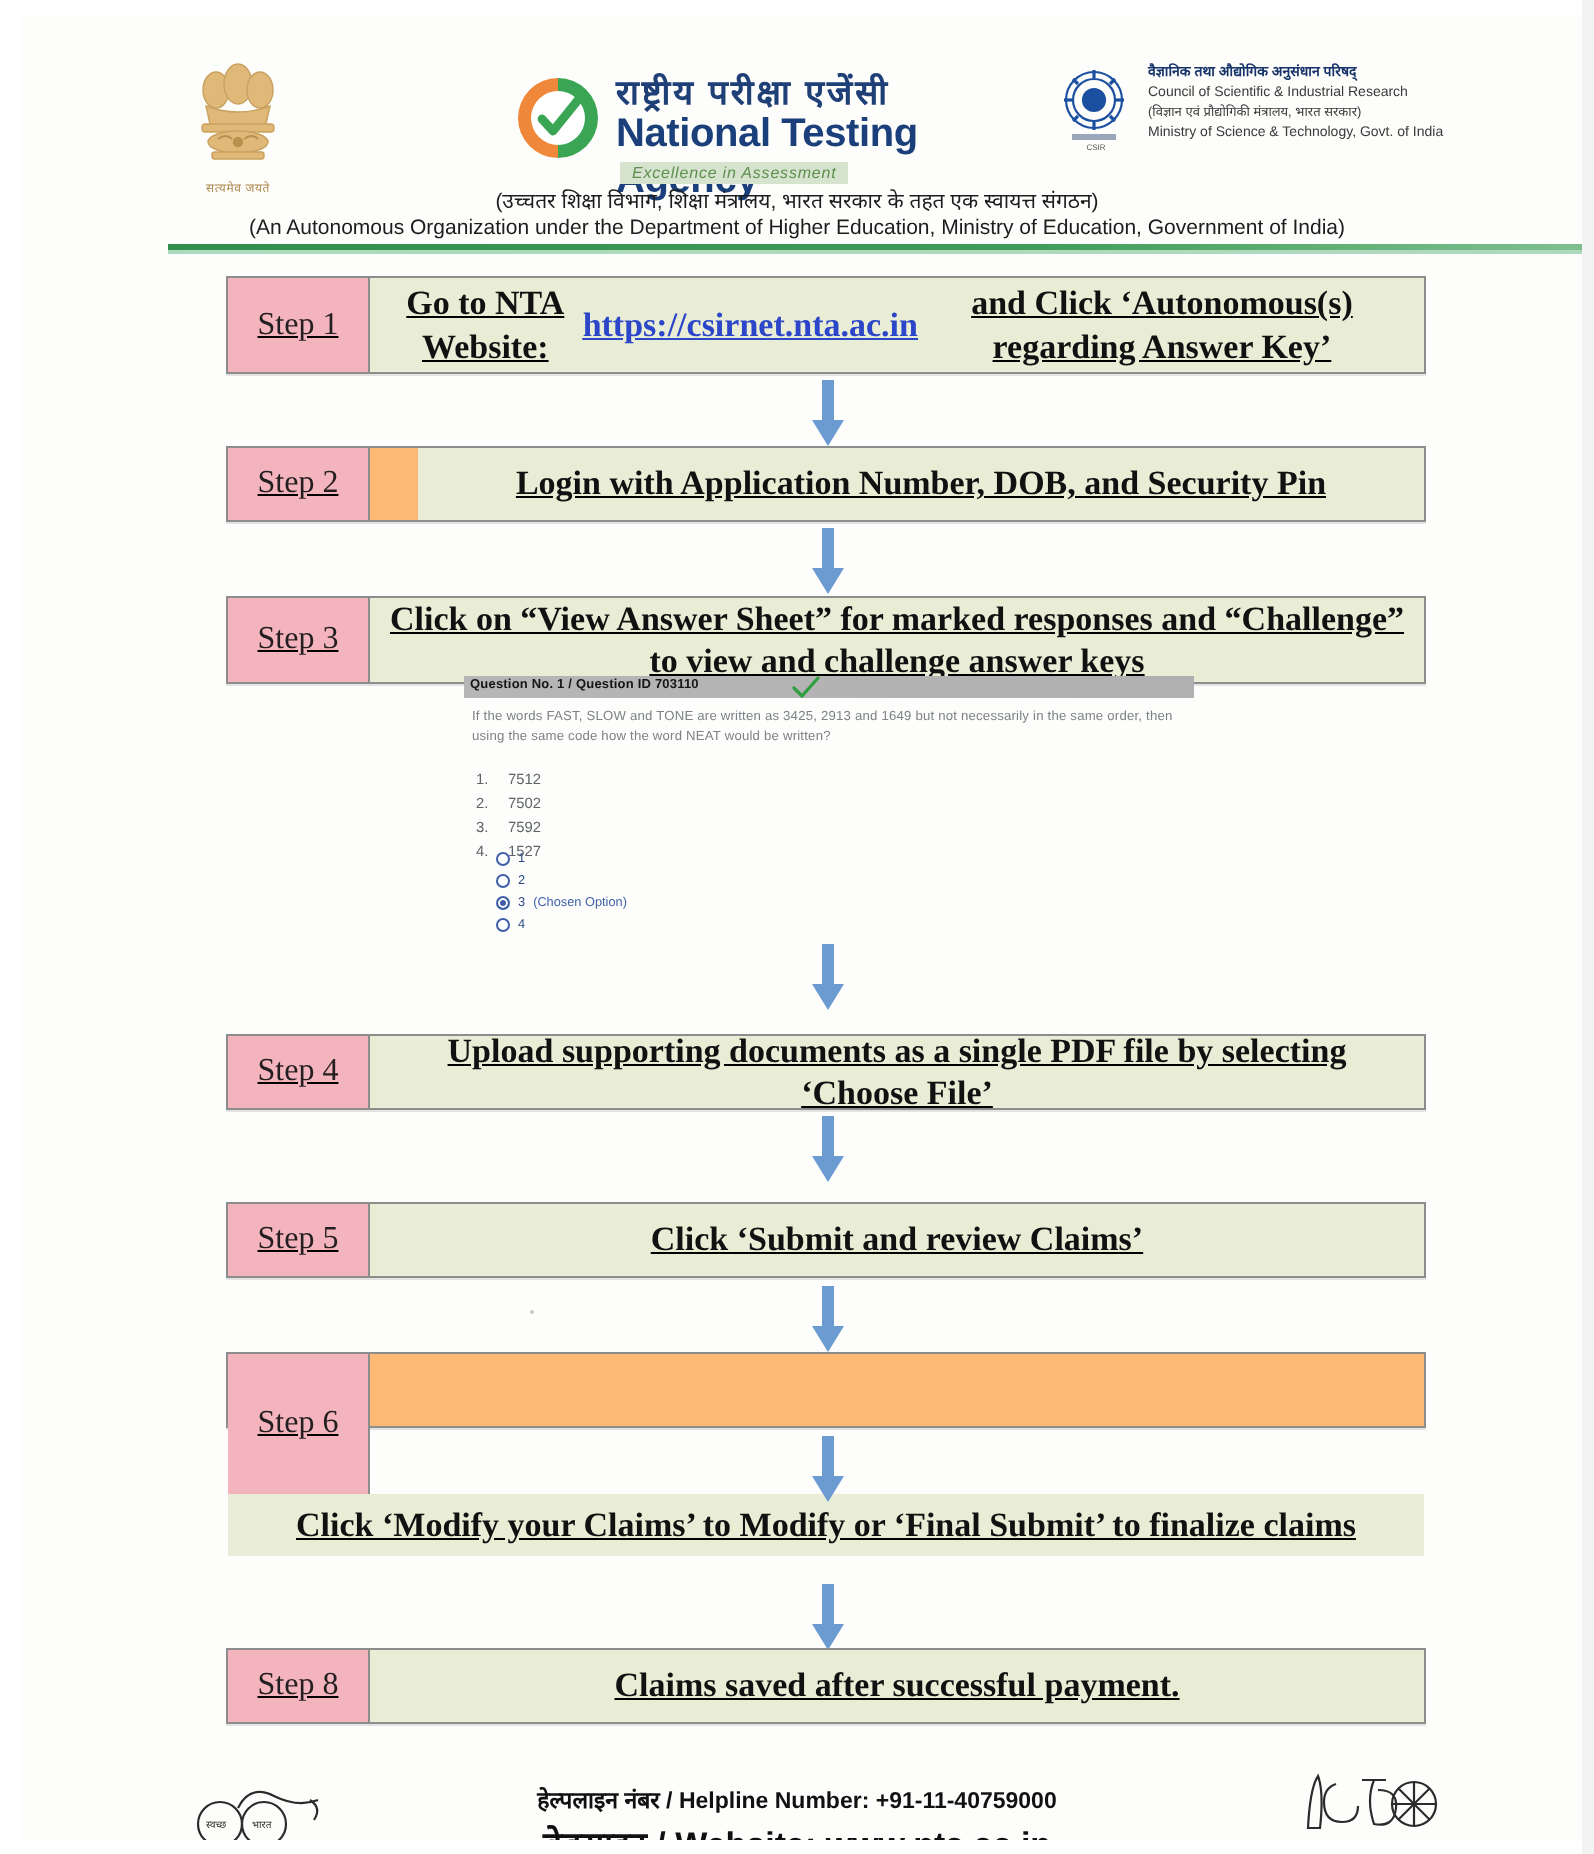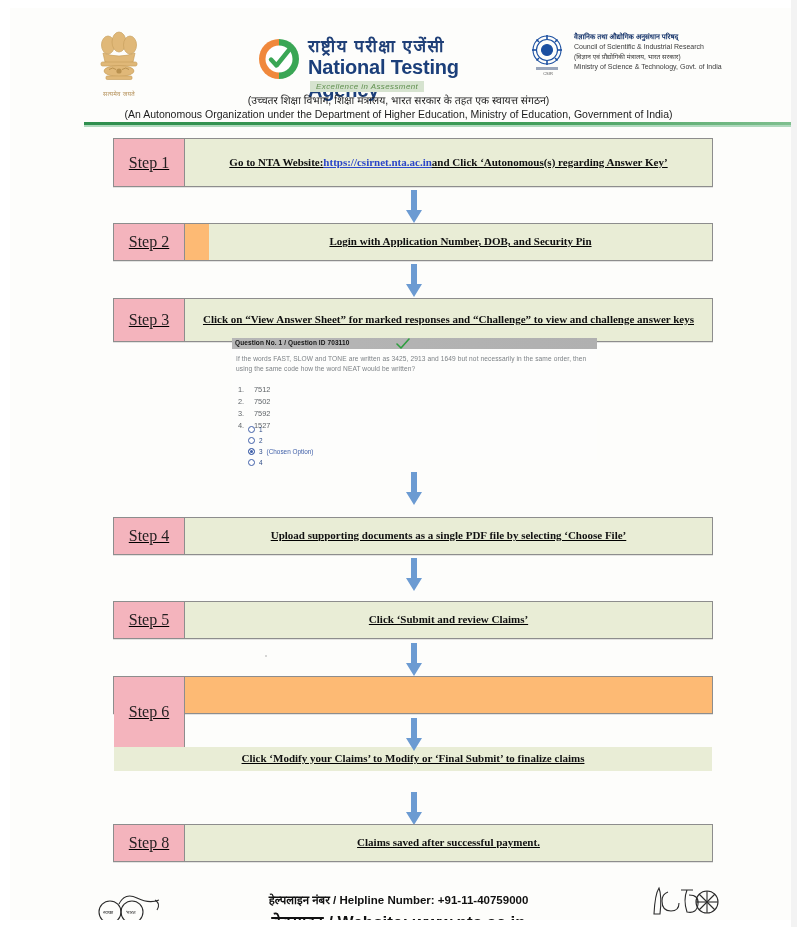--- a/index.html
+++ b/index.html
@@ -87,21 +87,21 @@
   .step-tag{
     width:70px;flex:0 0 70px;background:#f4b4bd;
     border-right:1px solid #8d8d8d;
     display:flex;align-items:center;justify-content:center;
     font-size:16px;color:#231f20;font-family:"Liberation Serif", serif;
   }
   .step-body{
     flex:1;background:#e9edd6;
     display:flex;align-items:center;justify-content:center;
     padding:5px 9px;text-align:center;
-    font-size:11px;color:#111;font-weight:bold;line-height:1.25;
+    font-size:17px;color:#111;font-weight:bold;line-height:1.25;
     font-family:"Liberation Serif", serif;
   }
   .step-body .lnk{color:#2b46c8;text-decoration:underline;font-weight:bold;}
 
   
   .arrow{position:absolute;width:22px;left:403px;}
   .arrow svg{display:block;}
 
   
   #shot{

